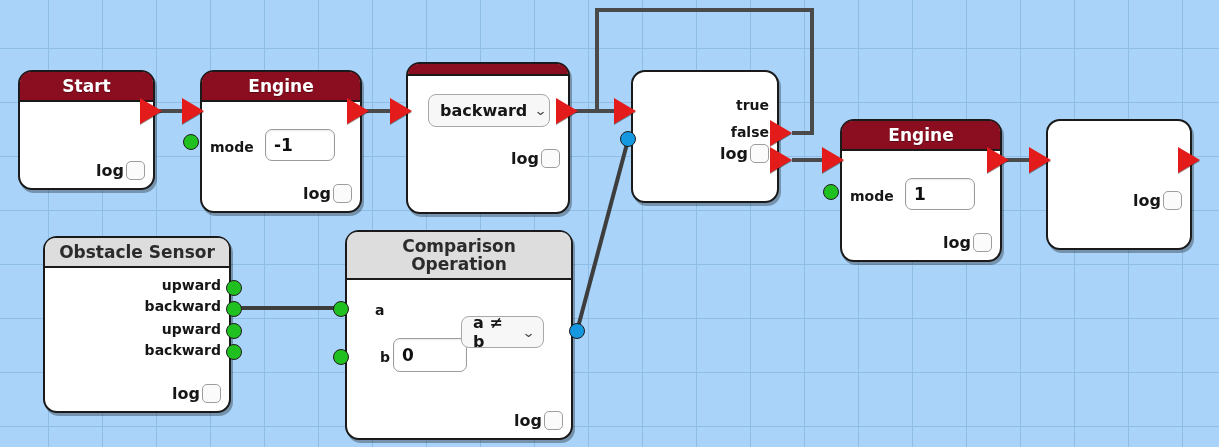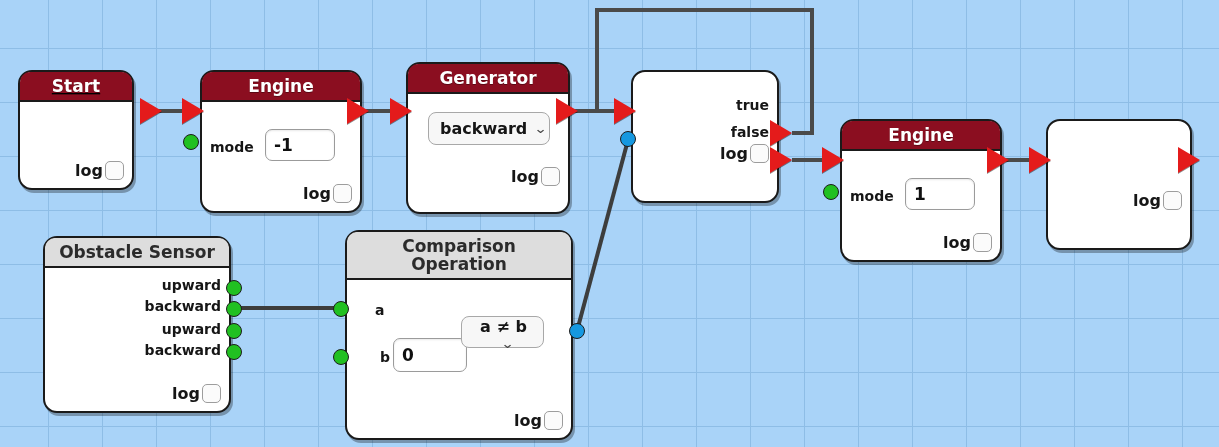--- a/index.html
+++ b/index.html
@@ -148,21 +148,21 @@
 
     <line x1="792" y1="160" x2="838" y2="160" stroke="#4a4a4a" stroke-width="4"></line>
 
     <line x1="1000" y1="160" x2="1042" y2="160" stroke="#4a4a4a" stroke-width="4"></line>
 
     <line x1="235" y1="308" x2="342" y2="308" stroke="#3d3d3d" stroke-width="4"></line>
 
     <line x1="577" y1="331" x2="628" y2="140" stroke="#3d3d3d" stroke-width="4"></line>
   </svg>
 
-  <div class="node action" style="left:18px; top:70px; width:116px; height:120px;text-decoration:underline;">
+  <div class="node action" style="left:18px; top:70px; width:137px; height:120px;">
     <div class="hdr">Start</div>
     <div class="body">
       <div class="logrow" style="right:8px; bottom:8px;">
         <span class="t">log</span>
         <span class="box"></span>
       </div>
     </div>
   </div>
   <div class="arrow" style="left:140px; top:98px;"></div>
 
@@ -176,21 +176,20 @@
         <span class="box"></span>
       </div>
     </div>
   </div>
   <div class="port-green" style="left:183px; top:134px;"></div>
   <div class="arrow" style="left:182px; top:98px;"></div>
   <div class="arrow" style="left:347px; top:98px;"></div>
 
   <div class="node action two-line" style="left:406px; top:62px; width:164px; height:152px;">
     <div class="hdr">
-      <div>Generator</div>
     </div>
     <div class="body">
       <div class="dropdown" style="left:20px; top:18px; width:122px; height:33px;">
         <span>backward</span>
         <span class="chev">⌄</span>
       </div>
       <div class="logrow" style="right:8px; bottom:8px;">
         <span class="t">log</span>
         <span class="box"></span>
       </div>
@@ -260,21 +259,21 @@
 
   <div class="node sensor two-line" style="left:345px; top:230px; width:228px; height:210px;">
     <div class="hdr">
       <div>Comparison</div>
       <div>Operation</div>
     </div>
     <div class="body">
       <div class="lbl" style="left:28px; top:22px;">a</div>
       <div class="lbl" style="left:33px; top:69px;">b</div>
       <div class="textfield" style="left:46px; top:58px; width:74px; height:34px;">0</div>
-      <div class="dropdown" style="left:114px; top:36px; width:83px; height:32px;flex-direction:column;">
+      <div class="dropdown" style="left:114px; top:36px; width:83px; height:32px;">
         <span>a ≠ b</span>
         <span class="chev">⌄</span>
       </div>
       <div class="logrow" style="right:8px; bottom:8px;">
         <span class="t">log</span>
         <span class="box"></span>
       </div>
     </div>
   </div>
   <div class="port-green" style="left:333px; top:301px;"></div>

